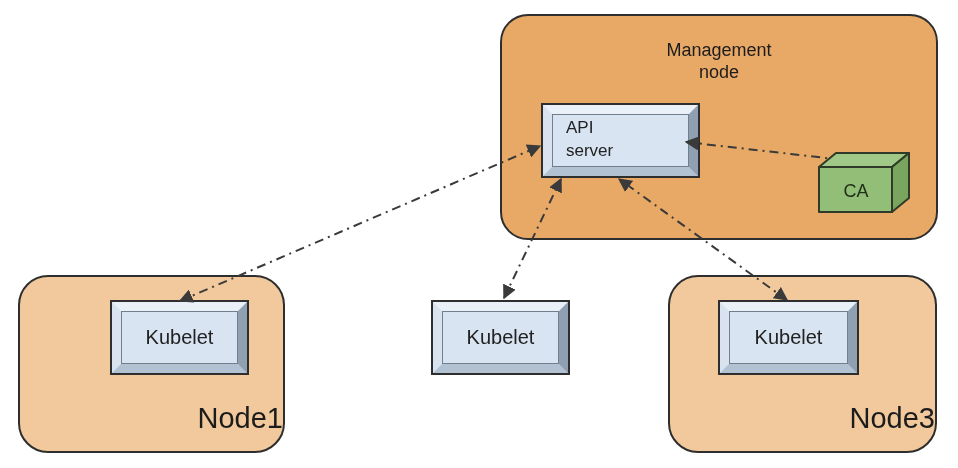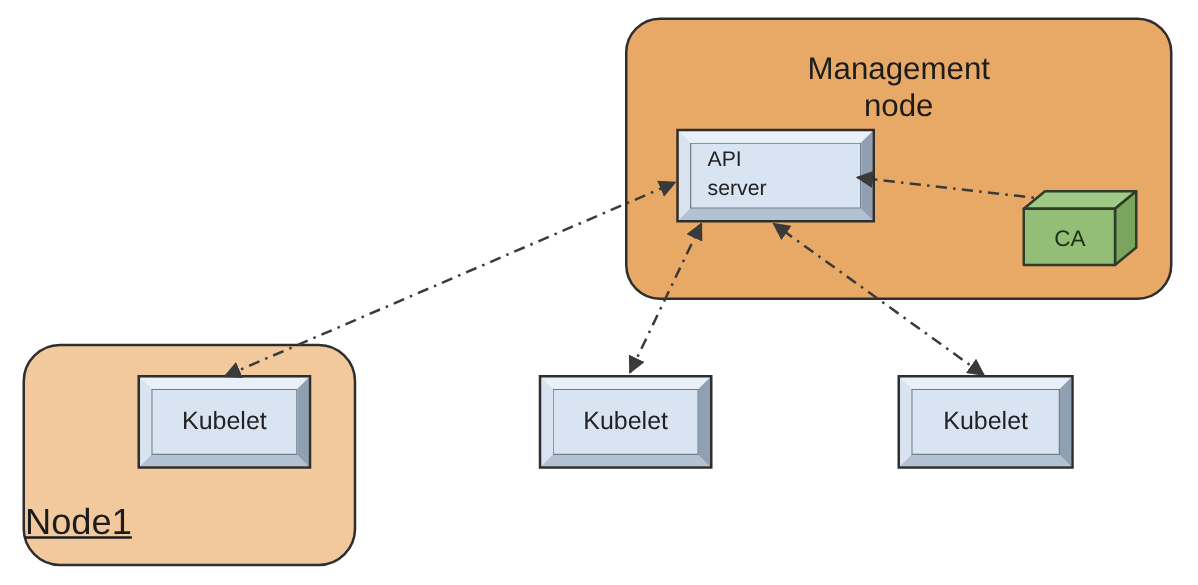--- a/index.html
+++ b/index.html
@@ -23,40 +23,39 @@
   }
   .mgmt {
     left: 500px; top: 14px; width: 438px; height: 226px;
     background: var(--management_fill, #E8A966);
     border-radius: 28px;
   }
   .mgmt-title {
     position: absolute;
     left: 0; top: 24px; width: 100%;
     text-align: center;
-    font-size: 25px;
+    font-size: 18px;
     line-height: 1.2;
     white-space: pre-line;
     color: var(--text, #1c1c1c);
   }
   .worker {
     top: 275px; height: 178px;
     background: var(--node_fill, #F1C99D);
     border-radius: 30px;
   }
   .worker.n1 { left: 18px;  width: 267px; }
   .worker.n2 { left: 342px; width: 266px; }
   .worker.n3 { left: 668px; width: 269px; }
   .worker-label {
     position: absolute;
     left: 0; bottom: 16px; width: 100%;
-    text-align: left;
+    text-align: right;
     font-size: 29px;
     color: var(--text, #1c1c1c);
-    text-decoration: underline;
   }
 
   
   .bevel {
     position: absolute;
     width: 155px; height: 71px;
     border: 9px solid;
     border-color: var(--bevel_light, #E9F0F8) var(--bevel_right, #8FA0B2)
                   var(--bevel_bottom, #B3C2D2) var(--bevel_left, #D9E3EF);
     outline: 2px solid var(--box_border, #2e2e2e);
@@ -107,20 +106,23 @@
 <div class="stage">
 
   <div class="container-box mgmt">
     <div class="mgmt-title">Management
 node</div>
   </div>
 
   <div class="container-box worker n1">
     <div class="worker-label">Node1</div>
   </div>
+  <div class="container-box worker n3">
+    <div class="worker-label">Node3</div>
+  </div>
 
   <div class="bevel api">
     <div class="api-label">API
 server</div>
   </div>
 
   <div class="bevel k1">
     <div class="kubelet-label">Kubelet</div>
   </div>
   <div class="bevel k2">

